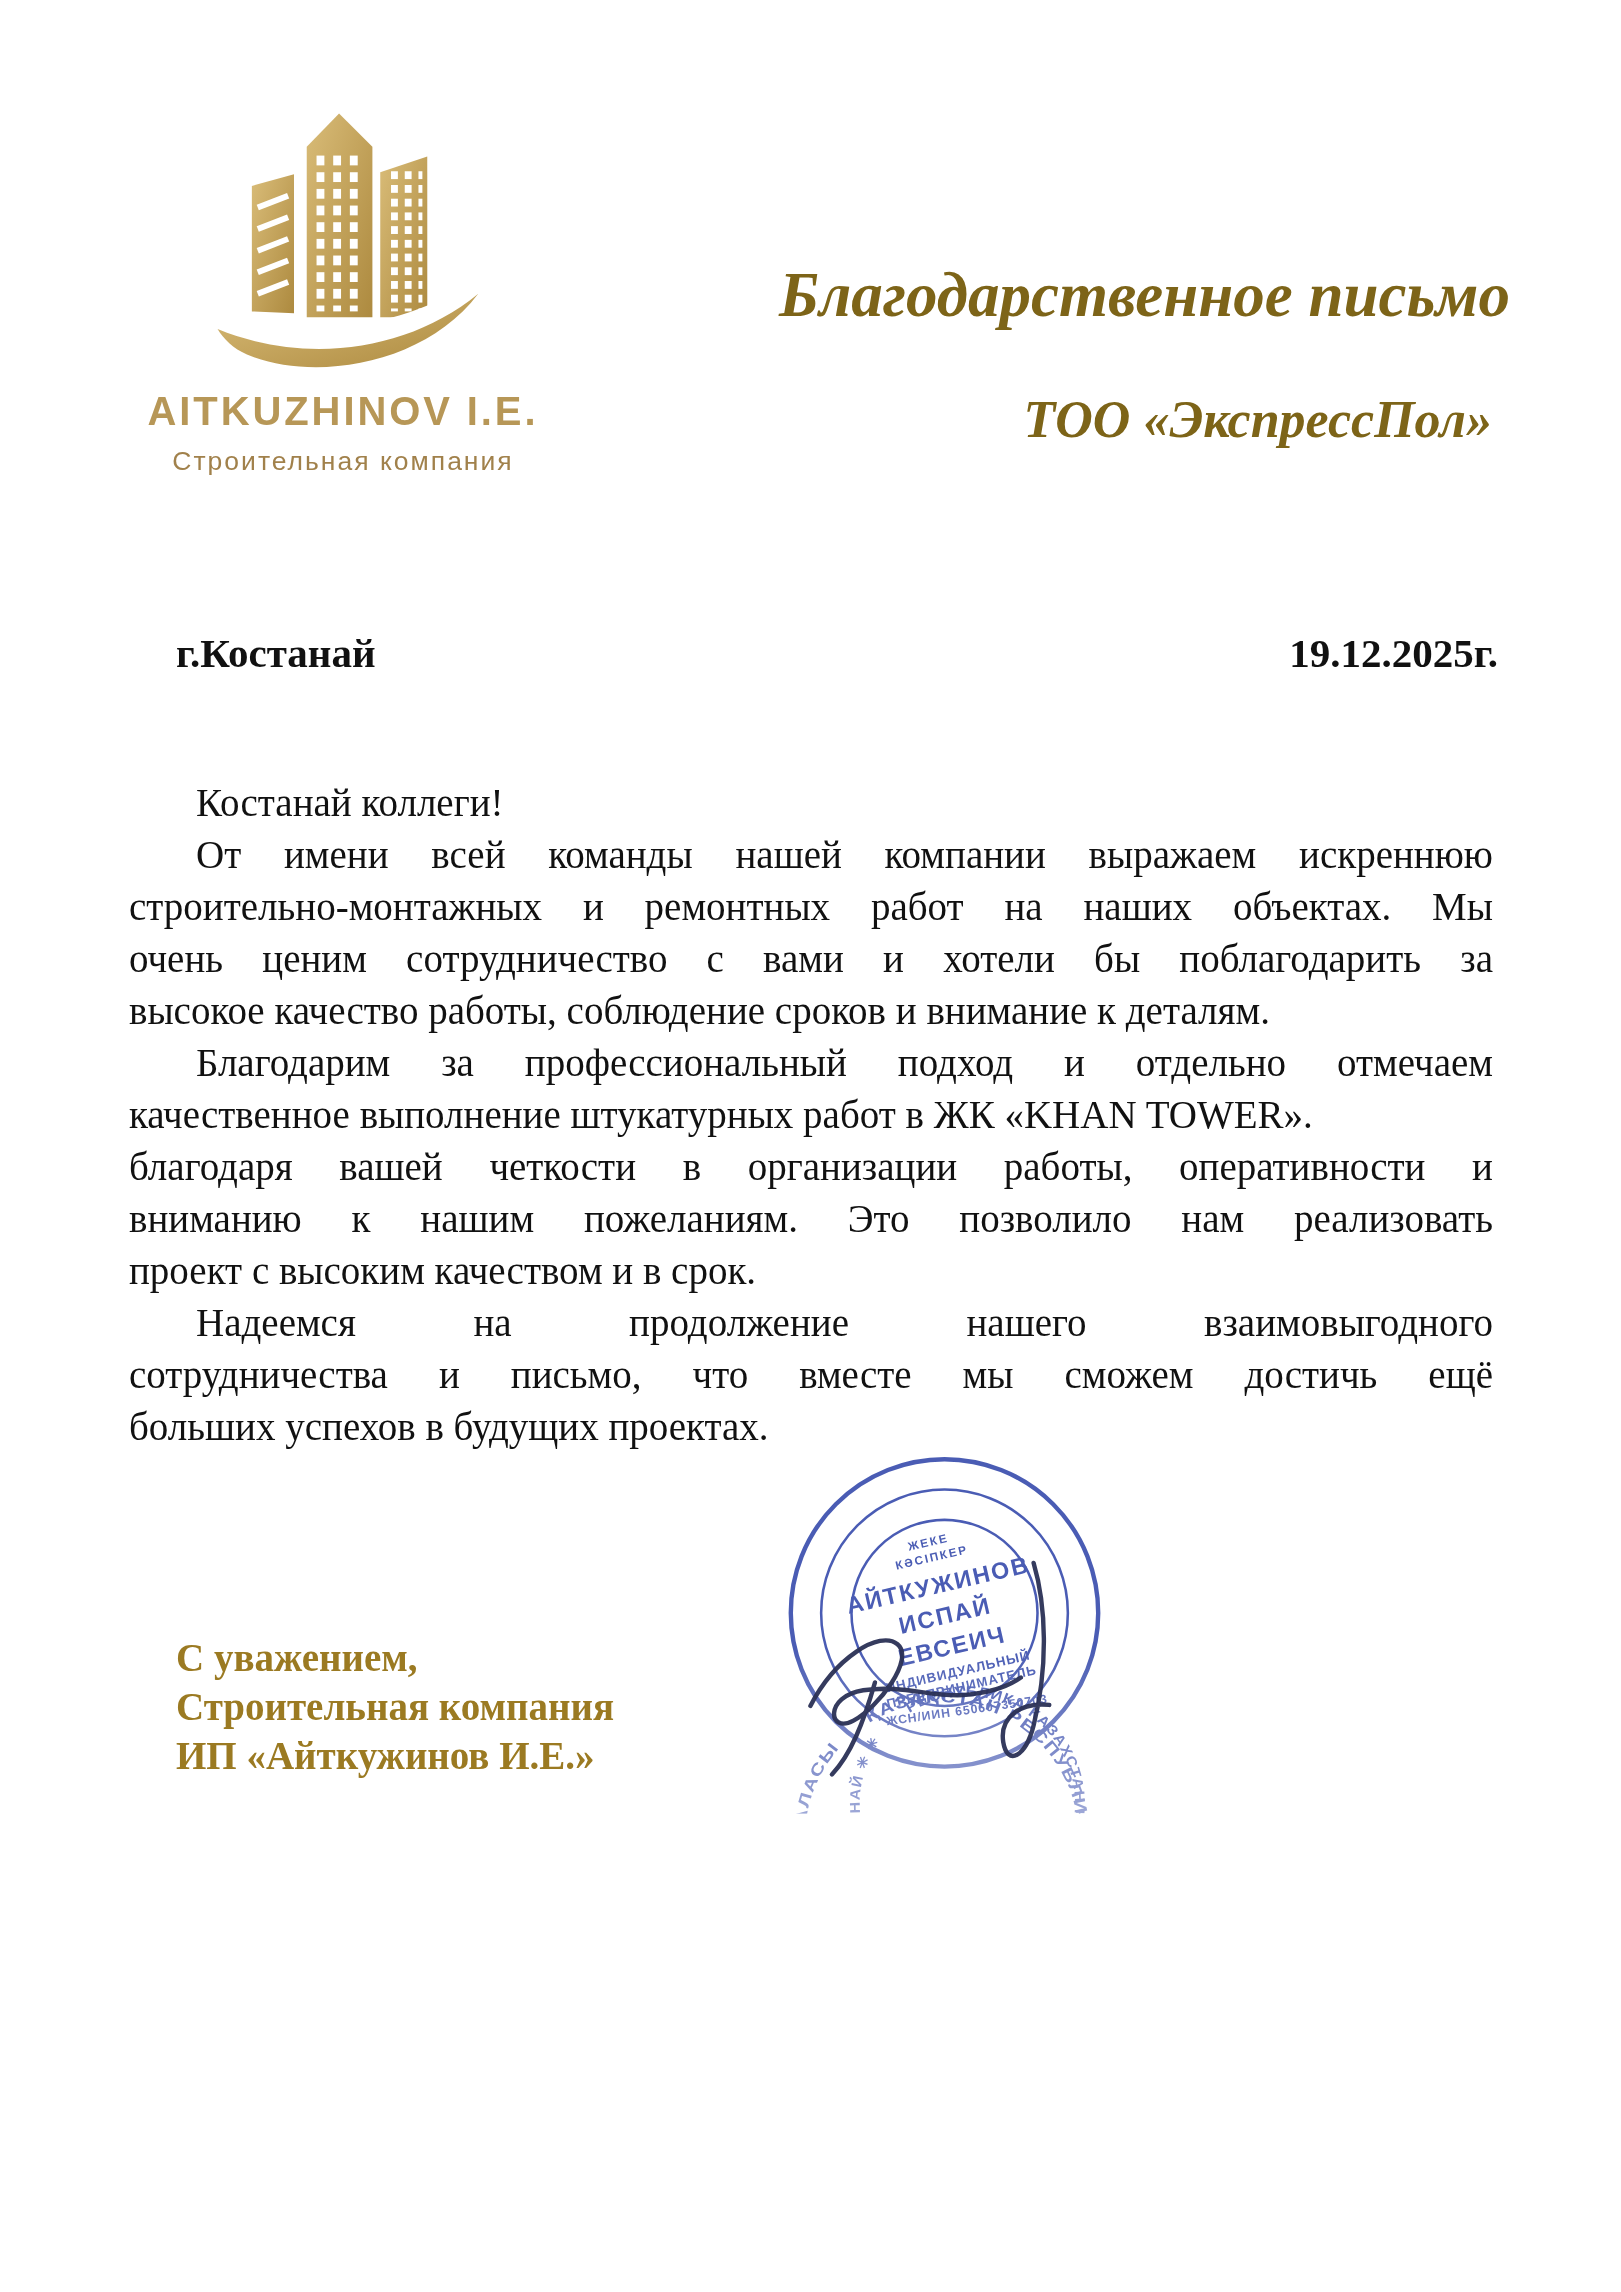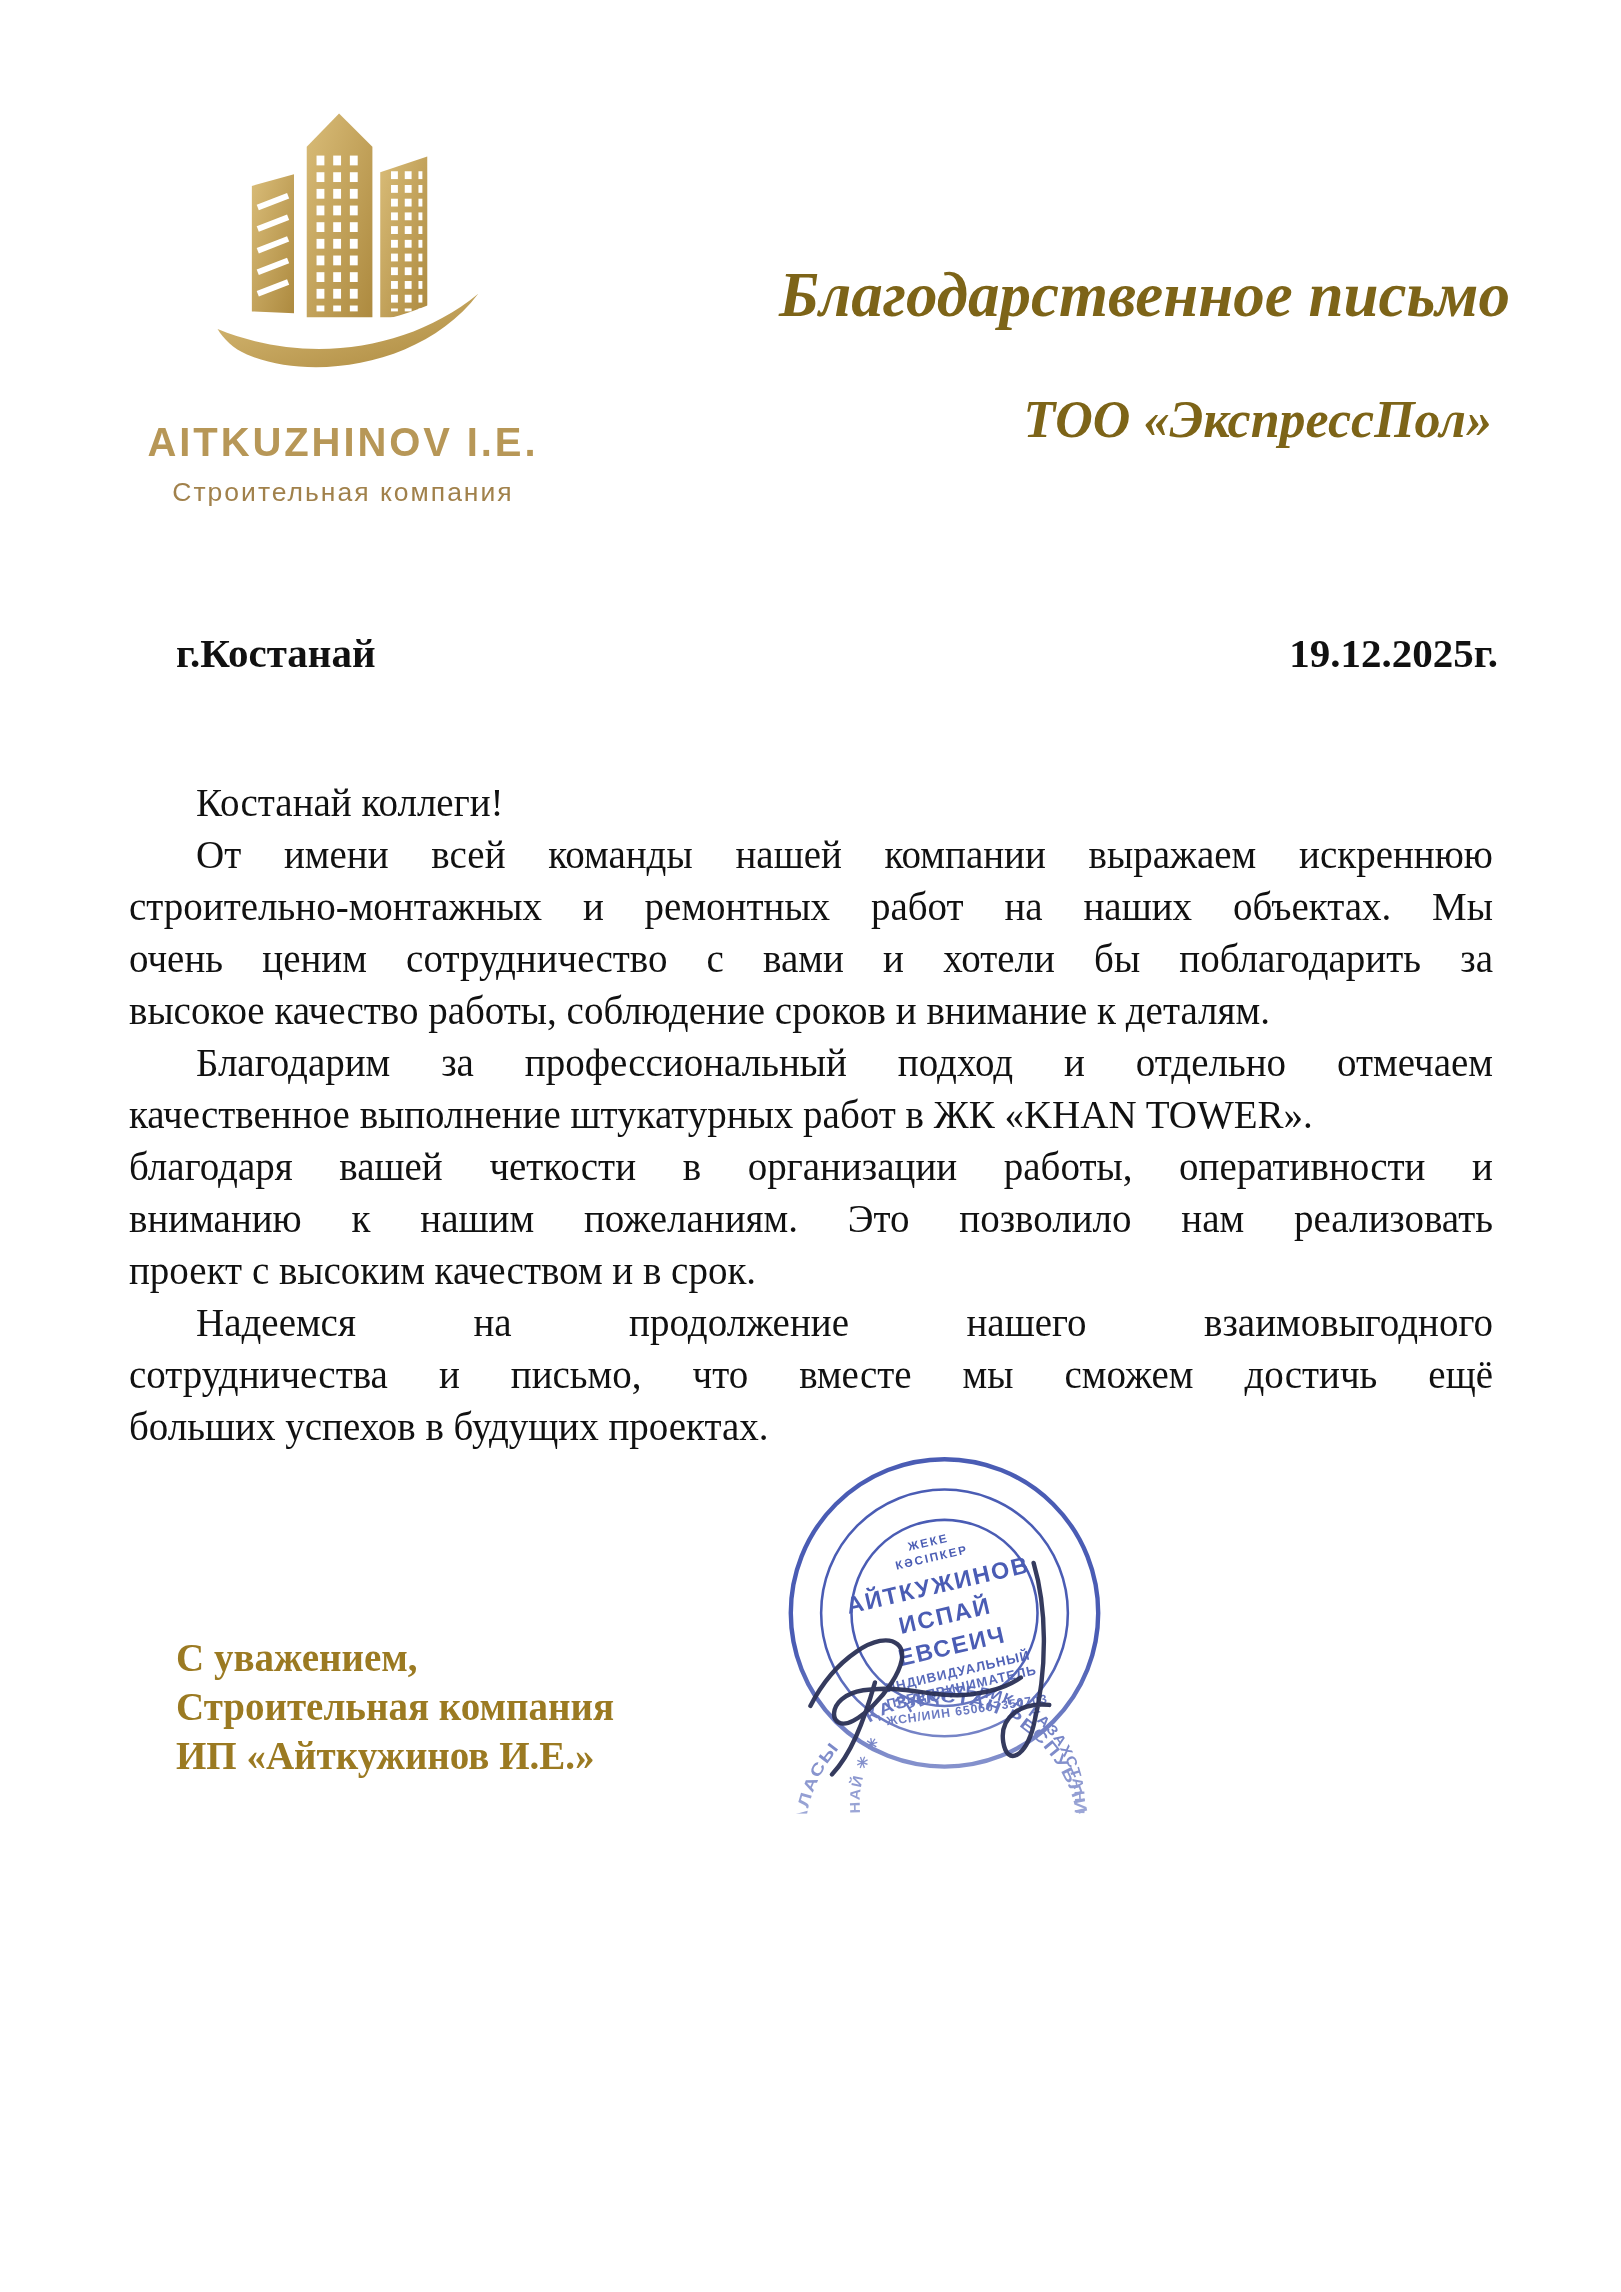--- a/index.html
+++ b/index.html
@@ -5,21 +5,21 @@
   html,body{margin:0;padding:0;background:#e8e8e8;}
   .page{
     position:relative; width:1621px; height:2293px; background:#ffffff;
     font-family:"Liberation Serif", serif; color:#111; overflow:hidden;
     margin:0 auto;
   }
   
   .logo-block{position:absolute; left:147px; top:86px; width:392px; text-align:center;}
   .logo-art{width:294px; height:294px; display:block; margin:0 auto;}
   .logo-name{
-    margin-top:40px; font-family:"Liberation Sans", sans-serif;
+    margin-top:9px; font-family:"Liberation Sans", sans-serif;
     font-size:40px; font-weight:600; letter-spacing:2.9px; color:#b79757; white-space:nowrap;
   }
   .logo-tagline{
     margin-top:11.8px; font-family:"Liberation Sans", sans-serif;
     font-size:26.5px; letter-spacing:2px; color:#a1814b; white-space:nowrap;
   }
   .doc-title{
     position:absolute; right:111px; top:251px; left:608px; text-align:right;
     font-size:63px; font-weight:bold; font-style:italic; color:#7d6418; white-space:nowrap;margin-top:8px;
   }

